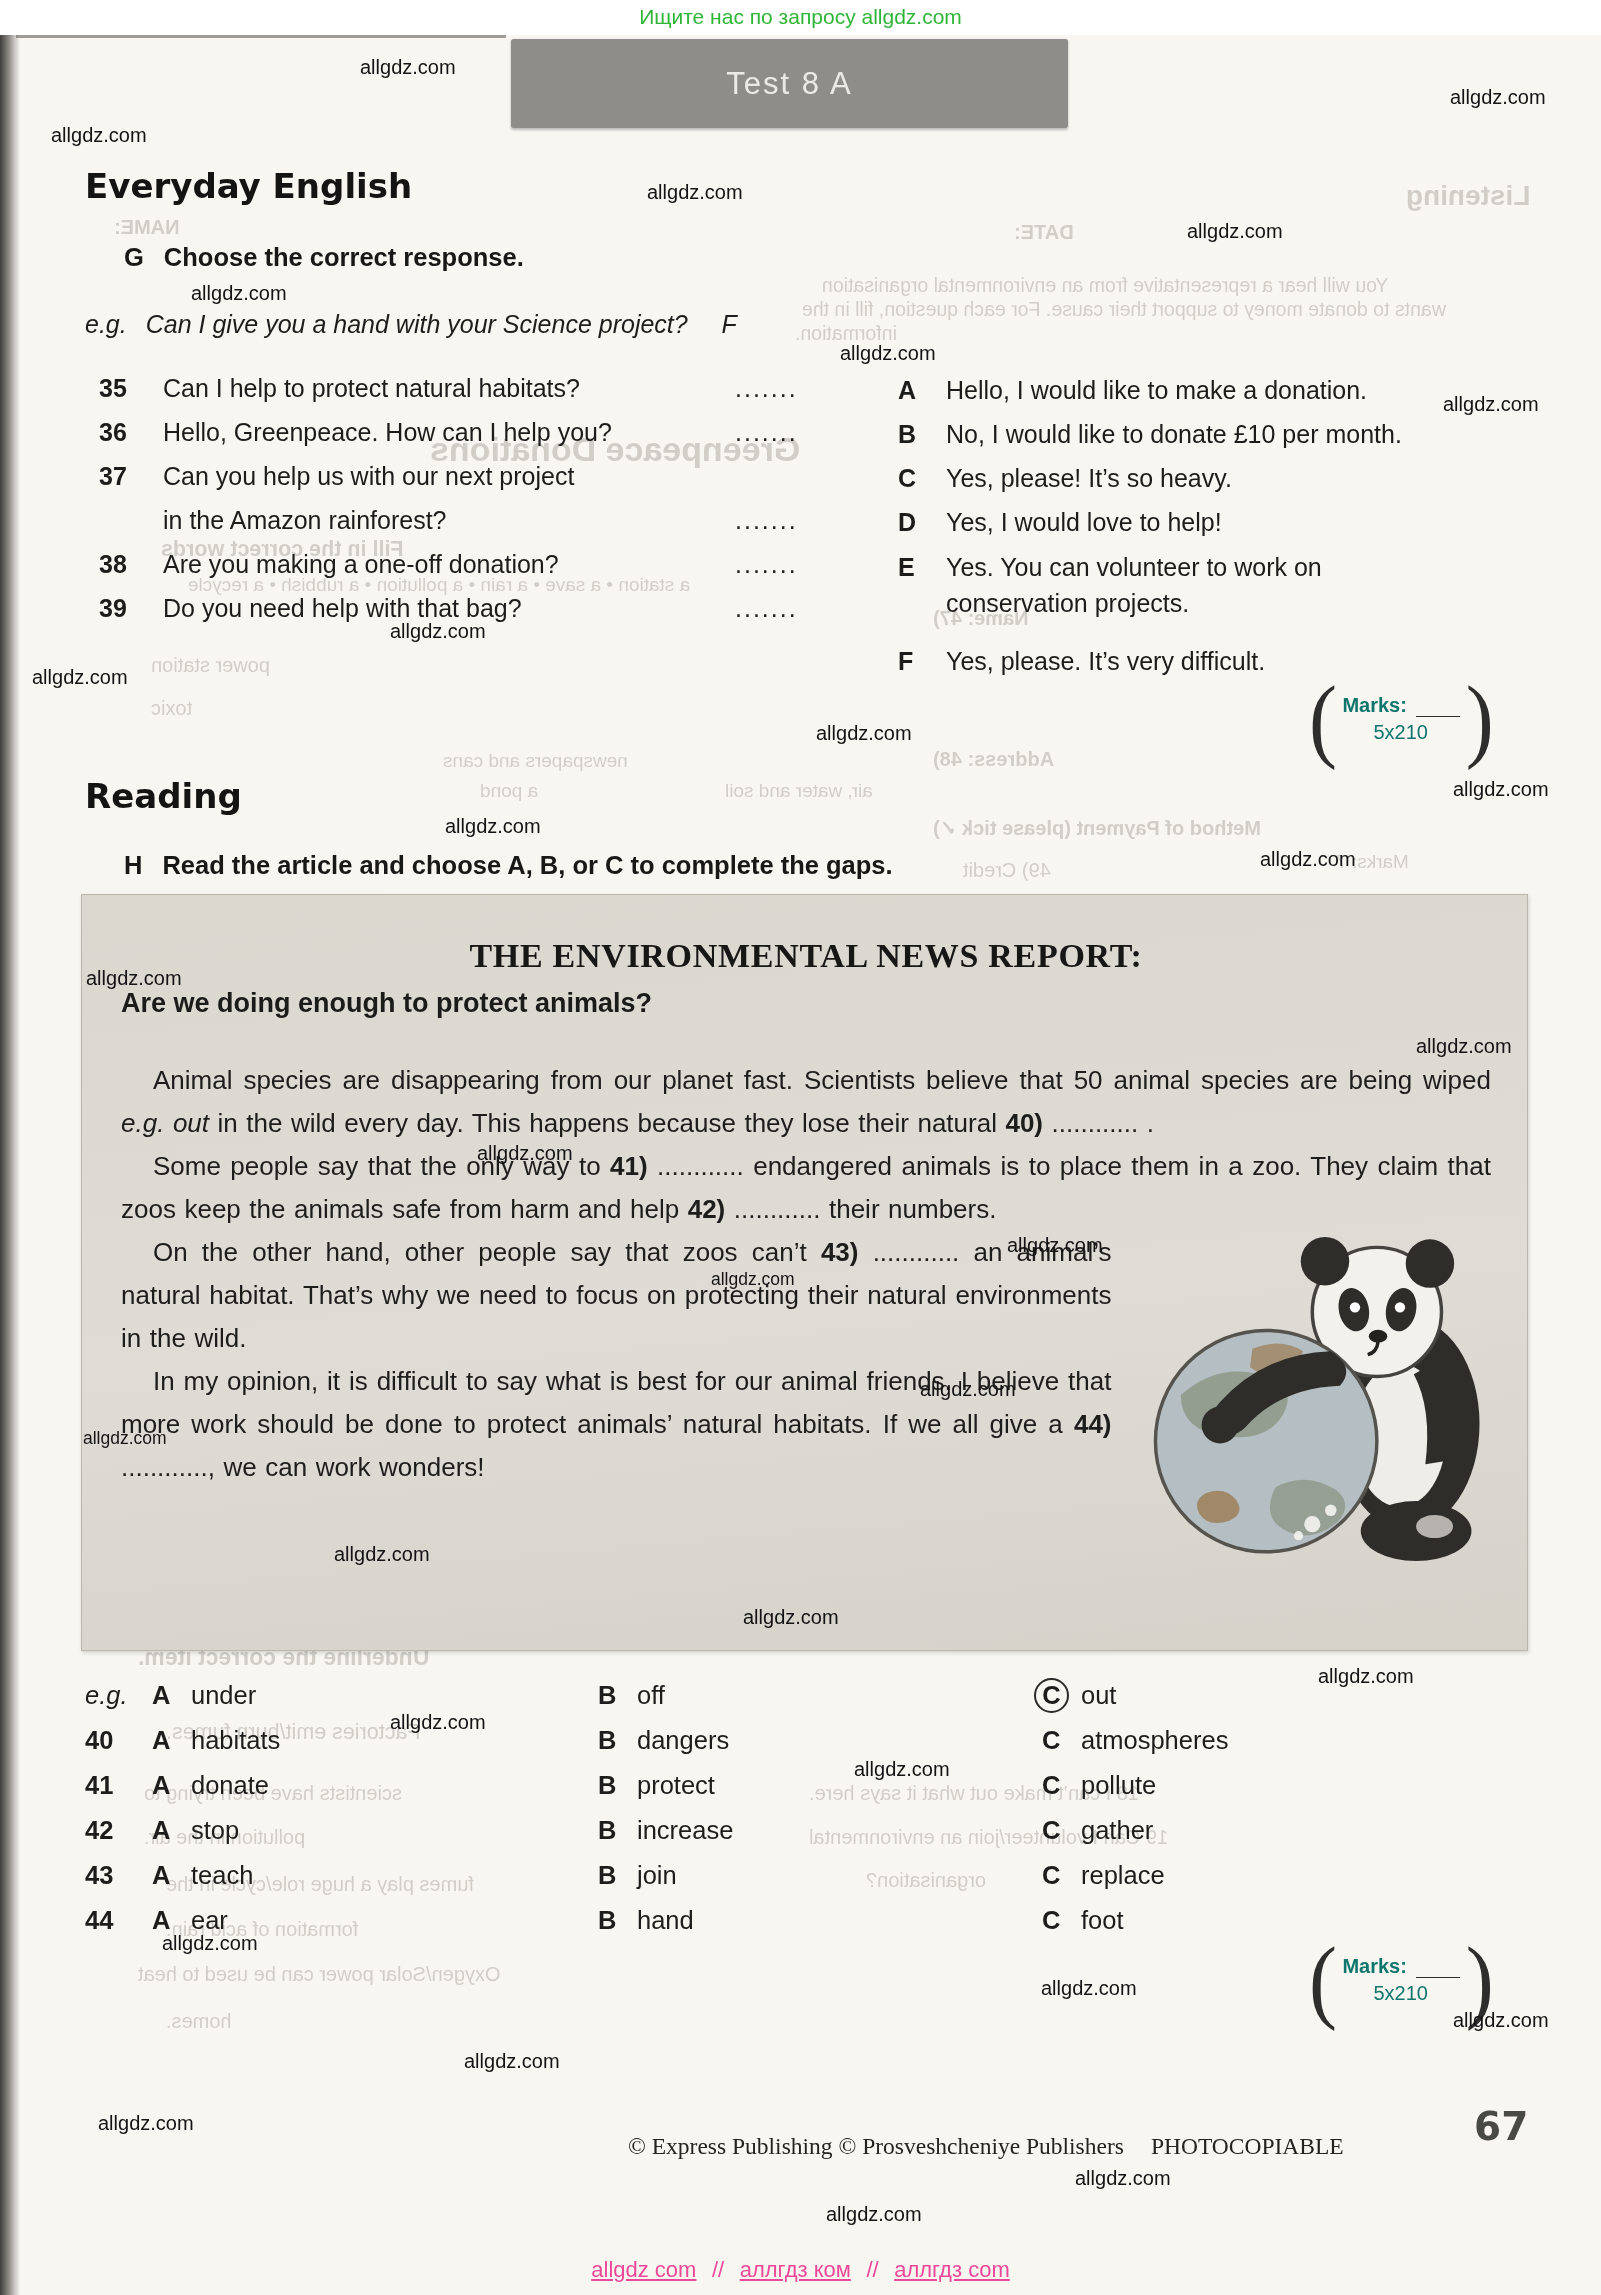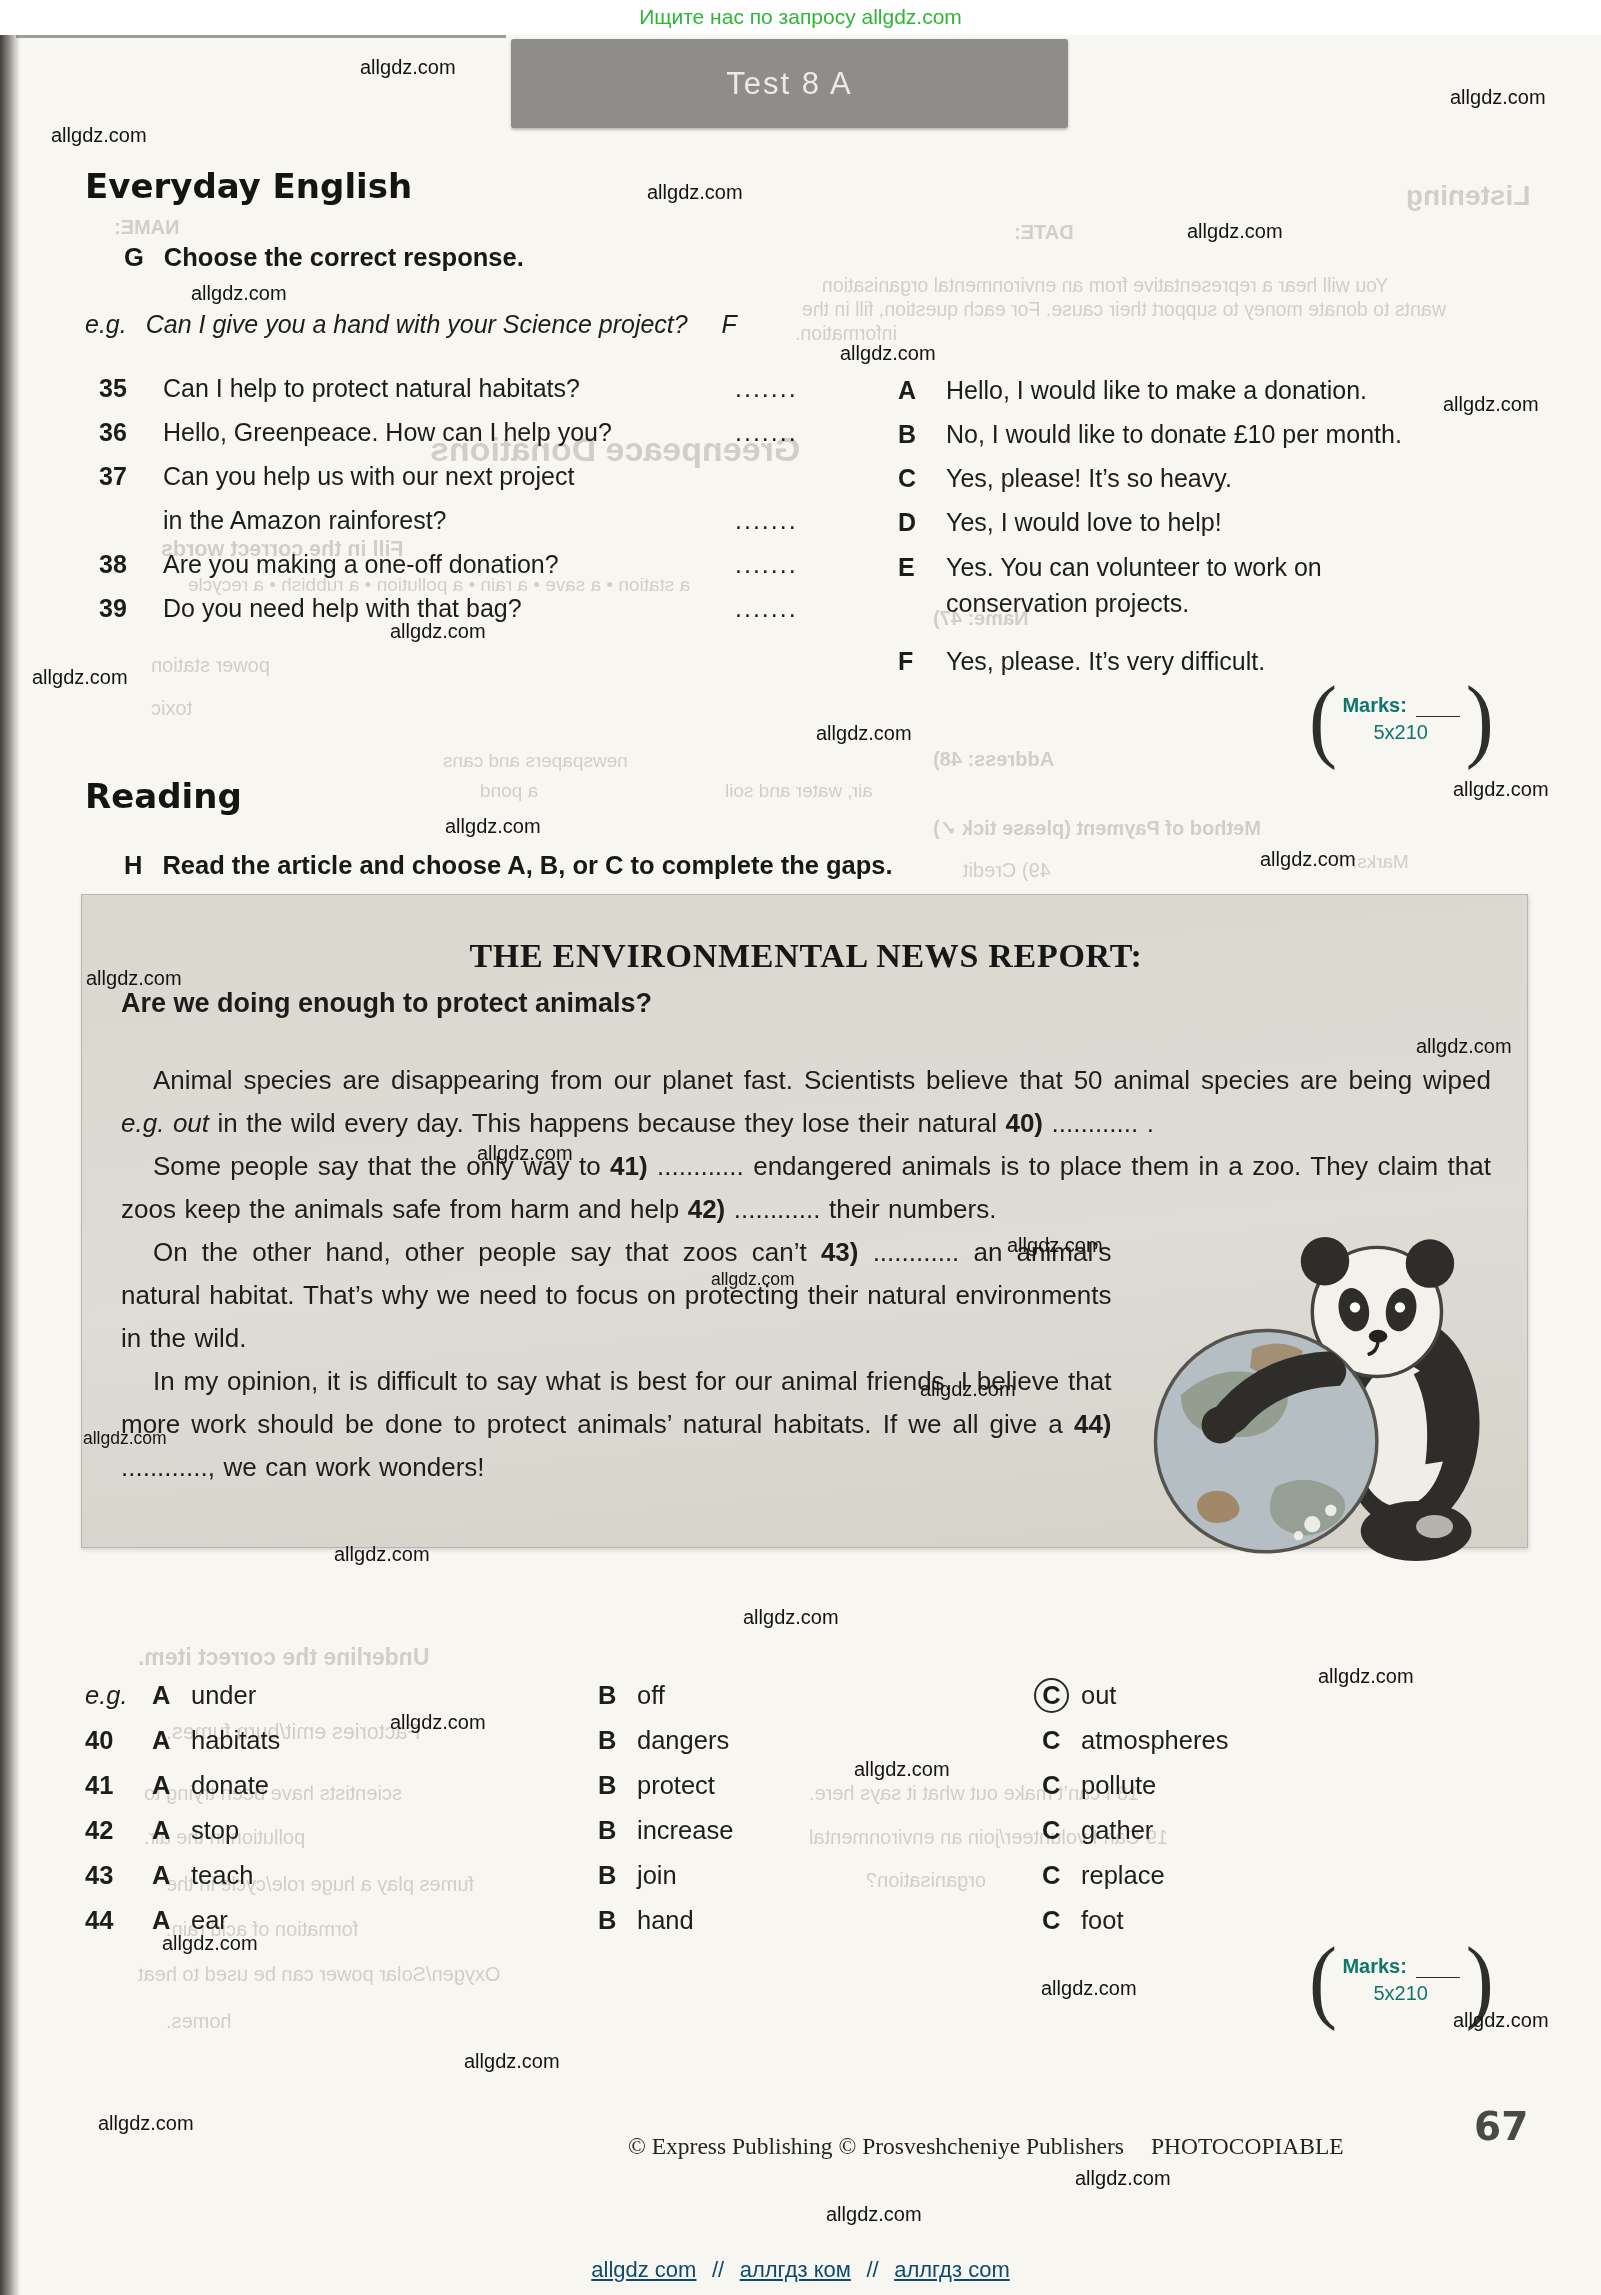--- a/index.html
+++ b/index.html
@@ -42,21 +42,21 @@
   .r-line.last { margin-top:17.5px; }
   .r-letter { width:48px; font-weight:bold; }
 
   .marks { position:absolute; display:flex; align-items:center; gap:5.4px; }
   .paren { font-family:"Liberation Serif",serif; font-size:84px; color:#2e2e2c; transform:scaleY(1.12); line-height:1; font-weight:400; }
   .marks-mid { display:flex; flex-direction:column; gap:4px; font-size:20px; color:#0f766e; min-width:114px; }
   .marks-top { display:flex; align-items:flex-end; gap:9.4px; font-weight:bold; }
   .marks-blank { width:44px; border-bottom:1.3px solid #2e2e2c; height:20px; }
   .marks-bottom { display:flex; justify-content:center; padding-right:1.3px; }
 
-  #article { position:absolute; left:81px; top:894px; width:1447px; height:654px;
+  #article { position:absolute; left:81px; top:894px; width:1447px; height:757px;
     background:linear-gradient(175deg,#dad7cf 0%,#dfdcd5 55%,#d5d2ca 100%);
     border:0.7px solid #bab6ab; padding:29.5px 36px 0 39px; box-shadow:1.3px 2px 4px rgba(0,0,0,.15); }
   .art-title { text-align:center; font-family:"Liberation Serif",serif; font-weight:bold; font-size:34px;
     letter-spacing:0.7px; color:#171715; margin-top:12px; }
   .art-sub { text-align:left; font-weight:bold; font-size:27px; margin-top:13.4px; color:#1b1b19; }
   .art-body { margin-top:40px; font-size:26px; line-height:43px; text-align:justify; color:#1d1d1b; word-spacing:1.3px; }
   .art-body p { margin:0; text-indent:32px; }
   .panda { float:right; width:362px; height:346px; margin:-9.4px 0 0 17.5px; }
 
   #options { position:absolute; left:85px; top:1673px; width:1470px; font-size:25.5px; color:#1d1d1b; }
@@ -64,21 +64,21 @@
   .opt-num { font-weight:bold; }
   .opt-num.eg { font-weight:normal; font-style:italic; }
   .opt-letter { font-weight:bold; }
   .circle { display:inline-flex; width:35px; height:35px; border:2px solid #2a2a28; border-radius:50%;
     align-items:center; justify-content:center; margin-left:-8px; }
 
   .footer { position:absolute; left:628px; top:2133px; font-family:"Liberation Serif",serif;
     font-size:23.5px; color:#23231f; display:flex; gap:27px; white-space:nowrap; }
   .pagenum { position:absolute; left:1474px; top:2104px; font-size:39px; color:#4a4a44;
     font-family:"DejaVu Sans",sans-serif; font-weight:bold; }
-  .links { position:absolute; top:2257px; width:100%; text-align:center; font-size:22px; color:#0c4a6e; }
+  .links { position:absolute; top:2257px; width:100%; text-align:center; font-size:22px; color:#ec4899; }
   .links .link { text-decoration:underline; cursor:pointer; margin:0 5.4px; }
   .links .sep { margin:0 4px; }
 </style>
 </head>
 <body>
 
 <div id="page">
   <div class="scan-bg"></div>
   <div id="bleed-layer">
       <span class="bleed b" style="left: 1406px; top: 180px; font-size: 28px;">Listening</span>

